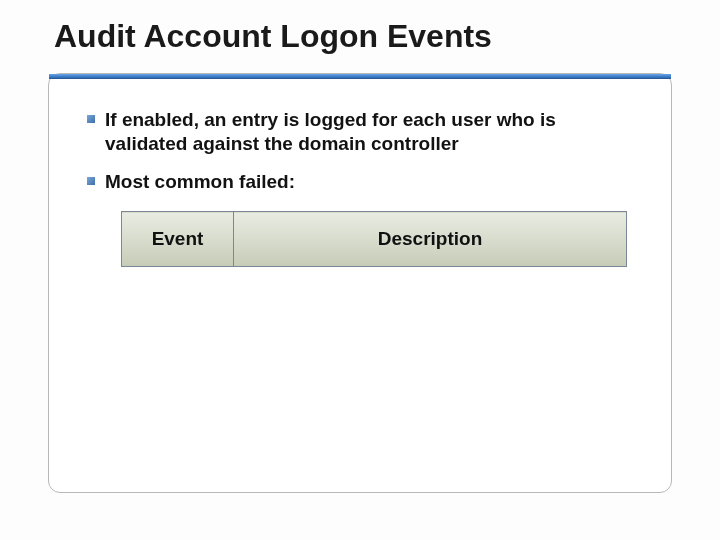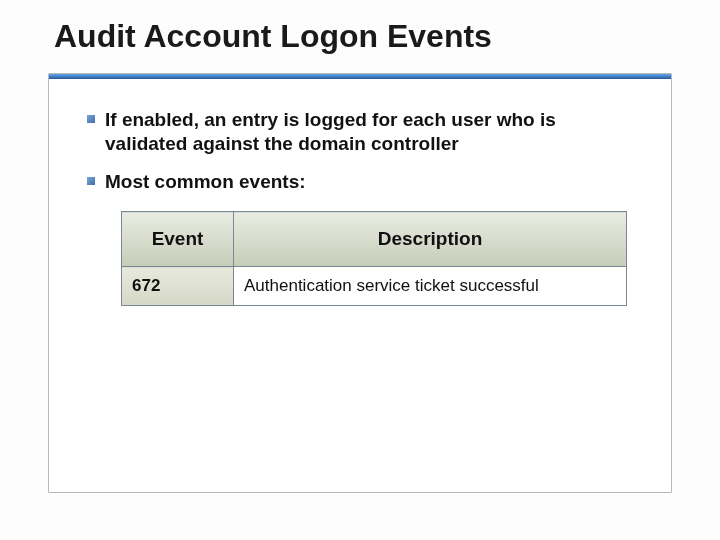--- a/index.html
+++ b/index.html
@@ -20,21 +20,21 @@
   .title {
     font-size: 32px;
     font-weight: bold;
     color: #1a1a1a;
     margin-bottom: 18px;
     margin-left: 6px;
   }
   .panel {
     position: relative;
     border: 1px solid #b8b8b8;
-    border-radius: 1px;
+    border-radius: 12px;
     background: #ffffff;
     padding: 34px 38px 24px 38px;
     min-height: 420px;
   }
   .panel-topbar {
     position: absolute;
     top: 0; left: 0; right: 0;
     height: 5px;
     background: linear-gradient(to bottom, #6aa6e6 0%, #3f7fca 60%, #2f6bb3 100%);
     border-bottom: 1px solid #2a5a99;
@@ -111,35 +111,31 @@
   <div class="panel">
     <div class="panel-topbar"></div>
 
     <div class="bullets">
       <div class="bullet">
         <span class="sq"></span>
         <span class="txt">If enabled, an entry is logged for each user who is validated against the domain controller</span>
       </div>
       <div class="bullet">
         <span class="sq"></span>
-        <span class="txt">Most common events:</span>
+        <span class="txt">Most common failed:</span>
       </div>
     </div>
 
     <div class="tbl-wrap">
       <table class="evt">
         <thead>
           <tr>
             <th class="col-event">Event</th>
             <th>Description</th>
           </tr>
         </thead>
         <tbody>
-          <tr class="r0">
-            <td class="eid">672</td>
-            <td class="desc">Authentication service ticket successful</td>
-          </tr>
         </tbody>
       </table>
     </div>
 
   </div>
 </div>
 
 </body></html>

